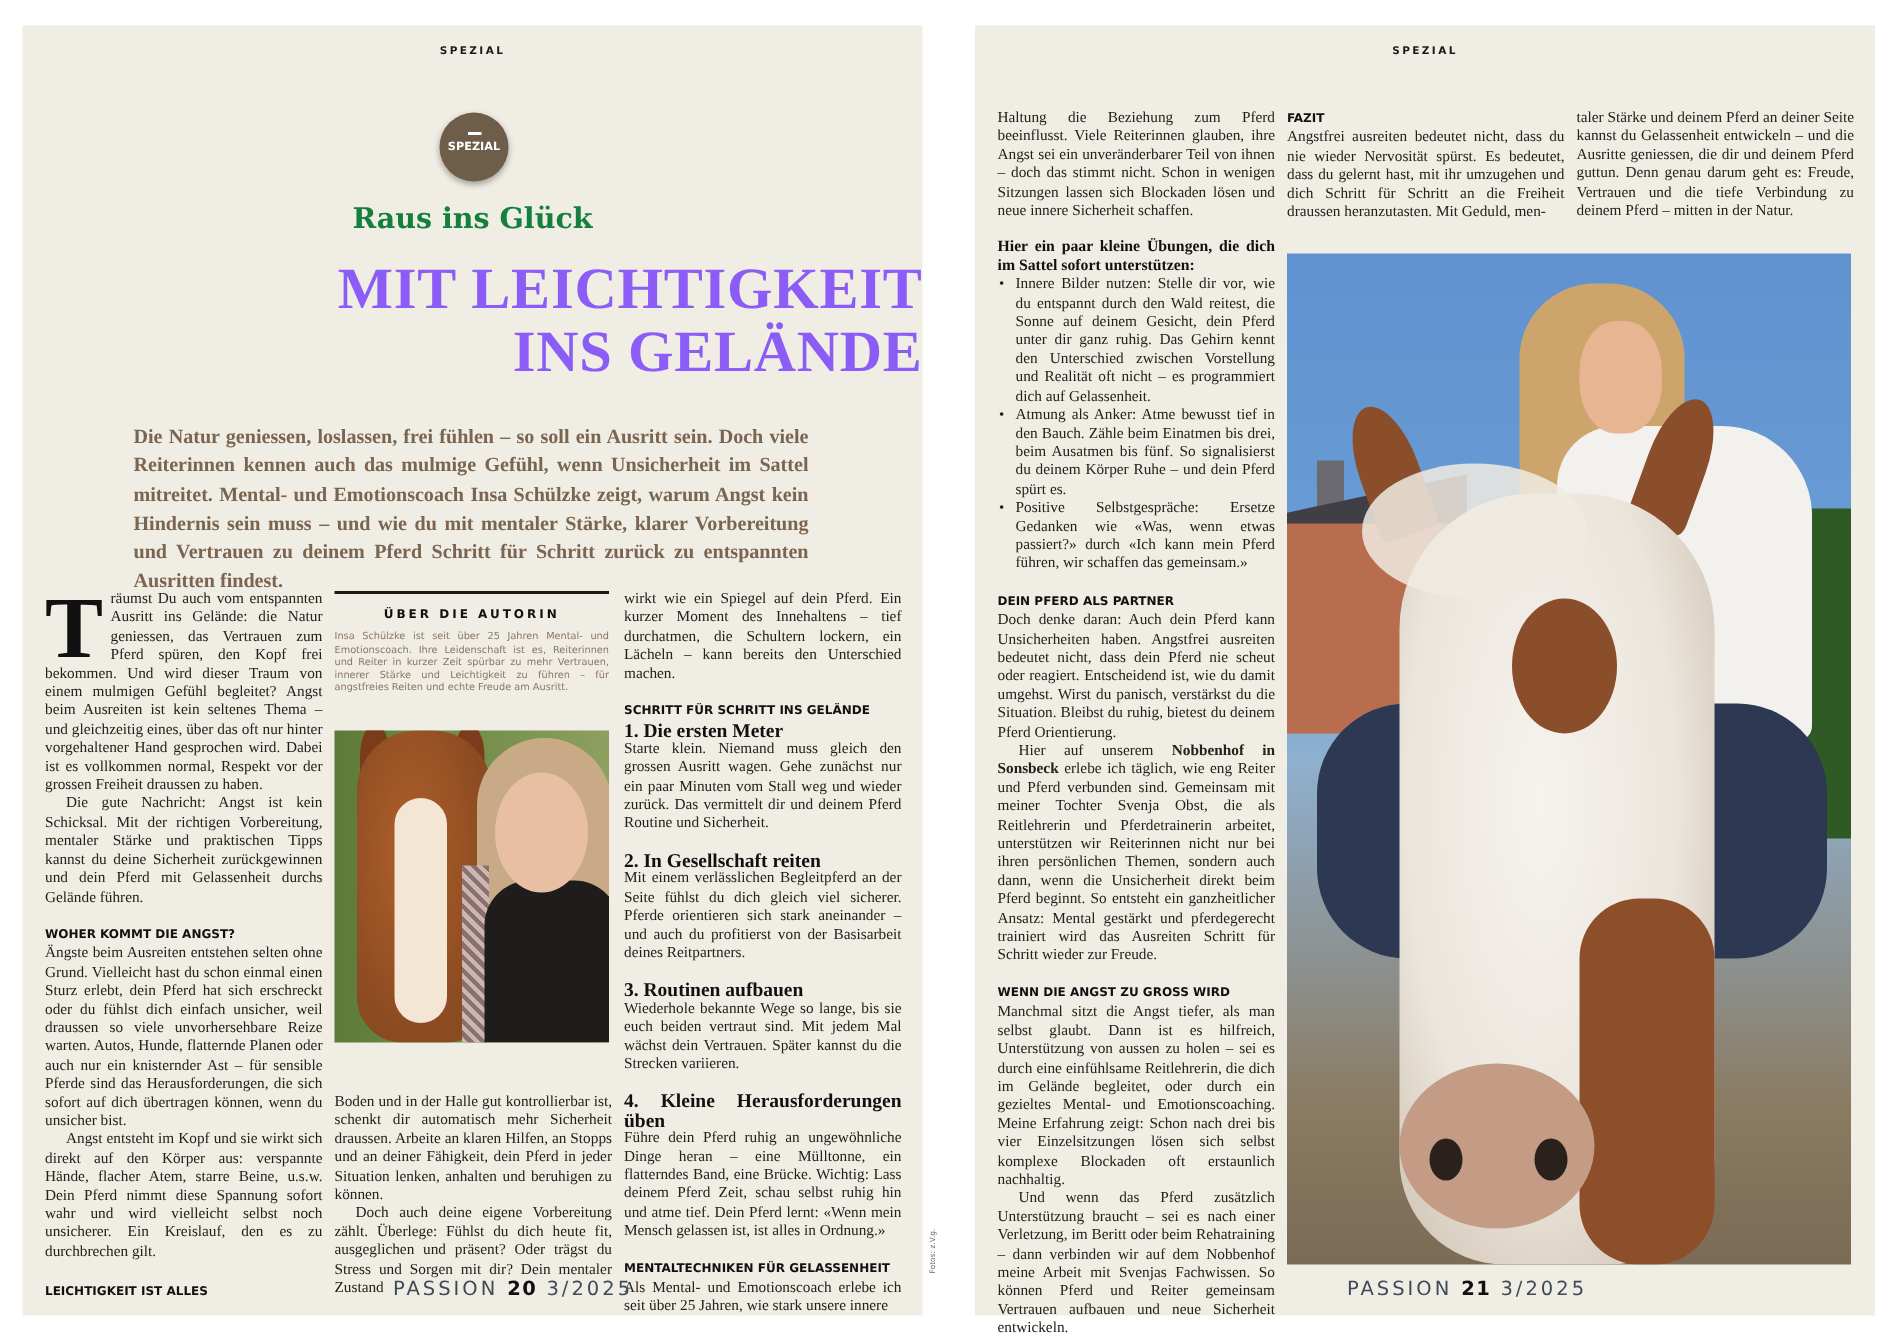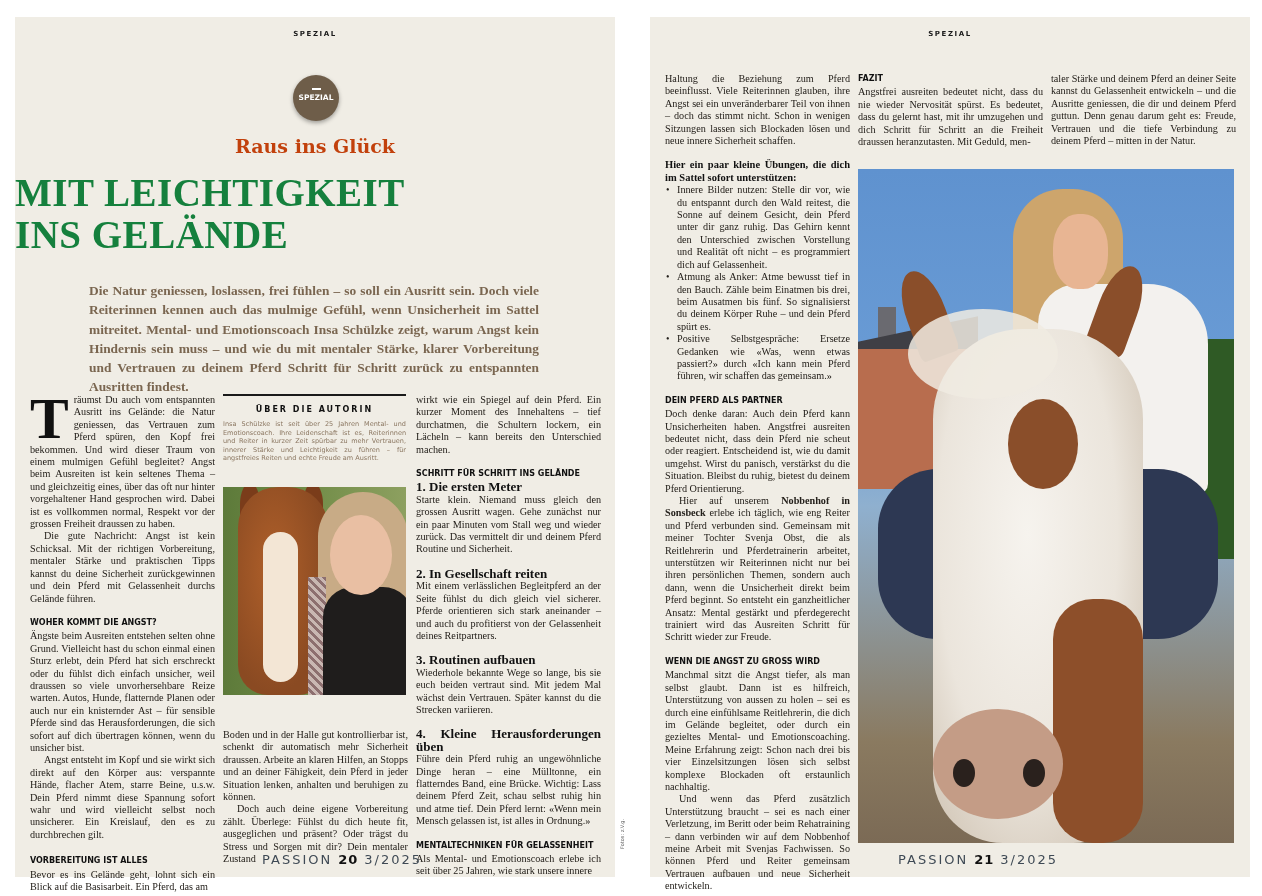--- a/index.html
+++ b/index.html
@@ -16,24 +16,24 @@
   .folio { position: absolute; bottom: 10px; font-family: "DejaVu Sans", sans-serif; font-size: 13px;
     letter-spacing: 2px; color: #3f4a55; }
   .folio b { color: #111; margin: 0 6px; letter-spacing: 1px; }
 
   .badge { position: absolute; left: 278px; top: 58px; width: 46px; height: 46px; border-radius: 50%;
     background: #6e5d49; box-shadow: 0 2px 4px rgba(0,0,0,0.35); color: #fff; text-align: center;
     font-family: "DejaVu Sans", sans-serif; font-weight: bold; font-size: 7.5px; }
   .badge .dash { display: block; width: 9px; height: 2px; background: #fff; margin: 13px auto 3px; }
 
   .kicker { position: absolute; top: 118px; left: 0; right: 0; text-align: center;
-    font-family: "DejaVu Serif", serif; font-weight: bold; font-size: 19px; color: #c2410c; }
-
-  .title { position: absolute; top: 155px; left: 0; right: 0; text-align: left;
-    font-family: "Liberation Serif", serif; font-weight: bold; font-size: 39px; line-height: 42px; color: #15803d; letter-spacing: 0.5px; }
+    font-family: "DejaVu Serif", serif; font-weight: bold; font-size: 19px; color: #15803d; }
+
+  .title { position: absolute; top: 155px; left: 0; right: 0; text-align: right;
+    font-family: "Liberation Serif", serif; font-weight: bold; font-size: 39px; line-height: 42px; color: #8b5cf6; letter-spacing: 0.5px; }
 
   .lead { position: absolute; top: 264px; left: 74px; width: 450px;
     font-family: "Liberation Serif", serif; font-weight: bold; font-size: 13.4px; line-height: 19.3px; color: #7a6650; text-align: justify; }
 
   .col { position: absolute; font-family: "Liberation Serif", serif; font-size: 10.2px; line-height: 12.4px; color: #24201b; text-align: justify; hyphens: auto; }
   .col p { margin: 0; }
   .col p.indent { text-indent: 14px; }
   .col h4 { font-family: "DejaVu Sans", sans-serif; font-size: 8px; font-weight: bold; margin-top: 12px; margin-bottom: 1px; letter-spacing: 0; color: #111; }
   .col h5 { font-family: "Liberation Serif", serif; font-size: 13px; font-weight: bold; margin-top: 12px; color: #111; }
   .col h4:first-child, .col h5:first-child { margin-top: 0; }
@@ -105,22 +105,21 @@
   </div>
 
   <div class="lead">Die Natur geniessen, loslassen, frei fühlen – so soll ein Ausritt sein. Doch viele Reiterinnen kennen auch das mulmige Gefühl, wenn Unsicherheit im Sattel mitreitet. Mental- und Emotionscoach Insa Schülzke zeigt, warum Angst kein Hindernis sein muss – und wie du mit mentaler Stärke, klarer Vorbereitung und Vertrauen zu deinem Pferd Schritt für Schritt zurück zu entspannten Ausritten findest.</div>
 
   <div class="col" style="left:15px; top:377px; width:185px;">
     <p><span class="dropcap">T</span><span>räumst Du auch vom entspannten Ausritt ins Gelände: die Natur geniessen, das Vertrauen zum Pferd spüren, den Kopf frei bekommen. Und wird dieser Traum von einem mulmigen Gefühl begleitet? Angst beim Ausreiten ist kein seltenes Thema – und gleichzeitig eines, über das oft nur hinter vorgehaltener Hand gesprochen wird. Dabei ist es vollkommen normal, Respekt vor der grossen Freiheit draussen zu haben.</span></p>
     <p class="indent">Die gute Nachricht: Angst ist kein Schicksal. Mit der richtigen Vorbereitung, mentaler Stärke und praktischen Tipps kannst du deine Sicherheit zurückgewinnen und dein Pferd mit Gelassenheit durchs Gelände führen.</p>
     <h4>WOHER KOMMT DIE ANGST?</h4>
     <p>Ängste beim Ausreiten entstehen selten ohne Grund. Vielleicht hast du schon einmal einen Sturz erlebt, dein Pferd hat sich erschreckt oder du fühlst dich einfach unsicher, weil draussen so viele unvorhersehbare Reize warten. Autos, Hunde, flatternde Planen oder auch nur ein knisternder Ast – für sensible Pferde sind das Herausforderungen, die sich sofort auf dich übertragen können, wenn du unsicher bist.</p>
     <p class="indent">Angst entsteht im Kopf und sie wirkt sich direkt auf den Körper aus: verspannte Hände, flacher Atem, starre Beine, u.s.w. Dein Pferd nimmt diese Spannung sofort wahr und wird vielleicht selbst noch unsicherer. Ein Kreislauf, den es zu durchbrechen gilt.</p>
-    <h4 style="margin-top:14px;">VORBEREITUNG IST ALLES</h4>
-    <p>Bevor es ins Gelände geht, lohnt sich ein Blick auf die Basisarbeit. Ein Pferd, das am</p>
+    <h4 style="margin-top:14px;">LEICHTIGKEIT IST ALLES</h4>
   </div>
 
   <div class="author-box">
     <div class="rule"></div>
     <h3>ÜBER DIE AUTORIN</h3>
     <div class="bio">Insa Schülzke ist seit über 25 Jahren Mental- und Emotionscoach. Ihre Leidenschaft ist es, Reiterinnen und Reiter in kurzer Zeit spürbar zu mehr Vertrauen, innerer Stärke und Leichtigkeit zu führen – für angstfreies Reiten und echte Freude am Ausritt.</div>
   </div>
   <div class="photo author-photo" title="Insa Schülzke mit Pferd">
     <div class="ear1"></div>
       <div class="ear2"></div>
@@ -136,21 +135,21 @@
     <p>Boden und in der Halle gut kontrollierbar ist, schenkt dir automatisch mehr Sicherheit draussen. Arbeite an klaren Hilfen, an Stopps und an deiner Fähigkeit, dein Pferd in jeder Situation lenken, anhalten und beruhigen zu können.</p>
     <p class="indent">Doch auch deine eigene Vorbereitung zählt. Überlege: Fühlst du dich heute fit, ausgeglichen und präsent? Oder trägst du Stress und Sorgen mit dir? Dein mentaler Zustand</p>
   </div>
 
   <div class="col" style="left:401px; top:377px; width:185px;">
     <p>wirkt wie ein Spiegel auf dein Pferd. Ein kurzer Moment des Innehaltens – tief durchatmen, die Schultern lockern, ein Lächeln – kann bereits den Unterschied machen.</p>
     <h4>SCHRITT FÜR SCHRITT INS GELÄNDE</h4>
     <h5 style="margin-top:0;">1. Die ersten Meter</h5>
     <p>Starte klein. Niemand muss gleich den grossen Ausritt wagen. Gehe zunächst nur ein paar Minuten vom Stall weg und wieder zurück. Das vermittelt dir und deinem Pferd Routine und Sicherheit.</p>
     <h5>2. In Gesellschaft reiten</h5>
-    <p>Mit einem verlässlichen Begleitpferd an der Seite fühlst du dich gleich viel sicherer. Pferde orientieren sich stark aneinander – und auch du profitierst von der Gelassenheit deines Reitpartners.</p>
+    <p>Mit einem verlässlichen Begleitpferd an der Seite fühlst du dich gleich viel sicherer. Pferde orientieren sich stark aneinander – und auch du profitierst von der Basisarbeit deines Reitpartners.</p>
     <h5>3. Routinen aufbauen</h5>
     <p>Wiederhole bekannte Wege so lange, bis sie euch beiden vertraut sind. Mit jedem Mal wächst dein Vertrauen. Später kannst du die Strecken variieren.</p>
     <h5>4. Kleine Herausforderungen üben</h5>
     <p>Führe dein Pferd ruhig an ungewöhnliche Dinge heran – eine Mülltonne, ein flatterndes Band, eine Brücke. Wichtig: Lass deinem Pferd Zeit, schau selbst ruhig hin und atme tief. Dein Pferd lernt: «Wenn mein Mensch gelassen ist, ist alles in Ordnung.»</p>
     <h4>MENTALTECHNIKEN FÜR GELASSENHEIT</h4>
     <p>Als Mental- und Emotionscoach erlebe ich seit über 25 Jahren, wie stark unsere innere</p>
   </div>
 
   <div class="photo-credit">Fotos: z.V.g.</div>
 

